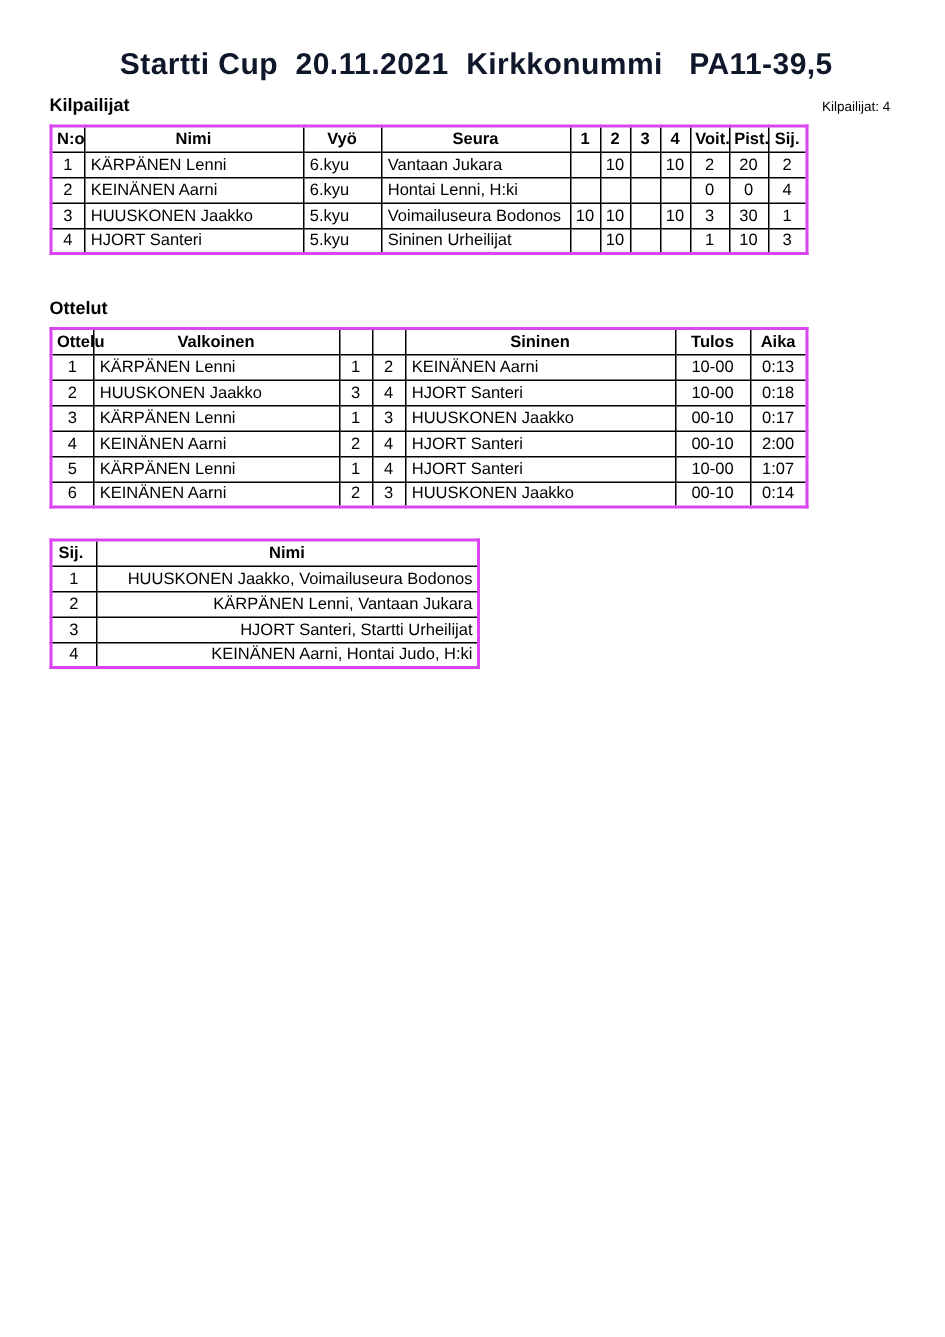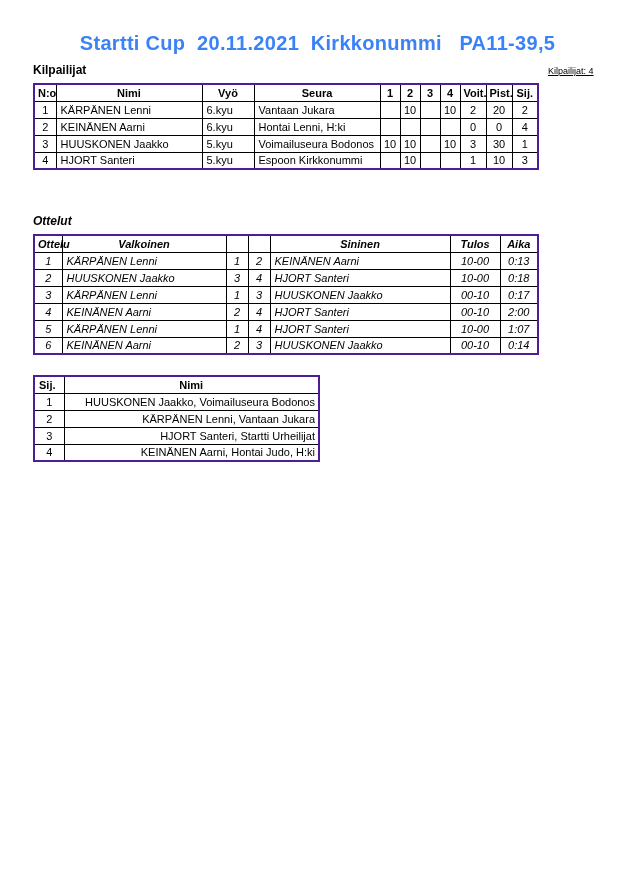--- a/index.html
+++ b/index.html
@@ -18,26 +18,26 @@
     font-weight:bold;
     text-align:center;
     white-space:pre;
     letter-spacing:0.3px;
     margin-bottom:8px;
   }
 
   .section { position:relative; }
   .section-head { position:relative; margin-bottom:6px; }
   .section-title { font-weight:bold; font-size:12px; }
-  .count-label { position:absolute; left:515px; top:3px; font-size:9px; white-space:nowrap;text-decoration:underline; }
+  .count-label { position:absolute; left:515px; top:3px; font-size:9px; white-space:nowrap; }
 
   table {
     border-collapse:collapse;
     table-layout:fixed;
-    border:2px solid #4c1d95;
+    border:2px solid #d946ef;
   }
   th, td {
     border:1px solid #000;
     font-size:11px;
     height:17px;
     padding:1px 3px;
     text-align:center;
     white-space:nowrap;
     overflow:hidden;
   }
@@ -49,29 +49,29 @@
   .t1 tbody td:nth-child(4) { text-align:left; padding-left:4px; }
 
   .t2 { width:504px;border-radius:16px; }
   .t2 tbody td:nth-child(2),
   .t2 tbody td:nth-child(5) { text-align:left; padding-left:4px; }
 
   .t3 { width:285px; }
   .t3 tbody td:nth-child(2) { text-align:right; padding-left:4px; }
   .t3 th:nth-child(1) { text-align:left; padding-left:4px; }
 
-  .section-matches { margin-top:44px;font-style:italic; }
+  .section-matches { margin-top:28px; }
   .section-results { margin-top:20px; }
 </style>
 </head>
 <body>
 
 <div class="page">
 
-  <div class="main-title" style="color: #3b82f6;">Startti Cup  20.11.2021  Kirkkonummi   PA11-39,5</div>
+  <div class="main-title" style="color: #0f172a;">Startti Cup  20.11.2021  Kirkkonummi   PA11-39,5</div>
 
   <div class="section section-competitors">
     <div class="section-head">
       <div class="section-title">Kilpailijat</div>
       <div class="count-label">Kilpailijat: 4</div>
     </div>
     <table class="t1">
       <colgroup>
         <col style="width:22px">
           <col style="width:146px">
@@ -137,21 +137,21 @@
             <td></td>
             <td>10</td>
             <td>3</td>
             <td>30</td>
             <td>1</td>
           </tr>
           <tr>
             <td>4</td>
             <td>HJORT Santeri</td>
             <td>5.kyu</td>
-            <td>Espoon Kirkkonummi</td>
+            <td>Sininen Urheilijat</td>
             <td></td>
             <td>10</td>
             <td></td>
             <td></td>
             <td>1</td>
             <td>10</td>
             <td>3</td>
           </tr>
         </tbody>
     </table>

